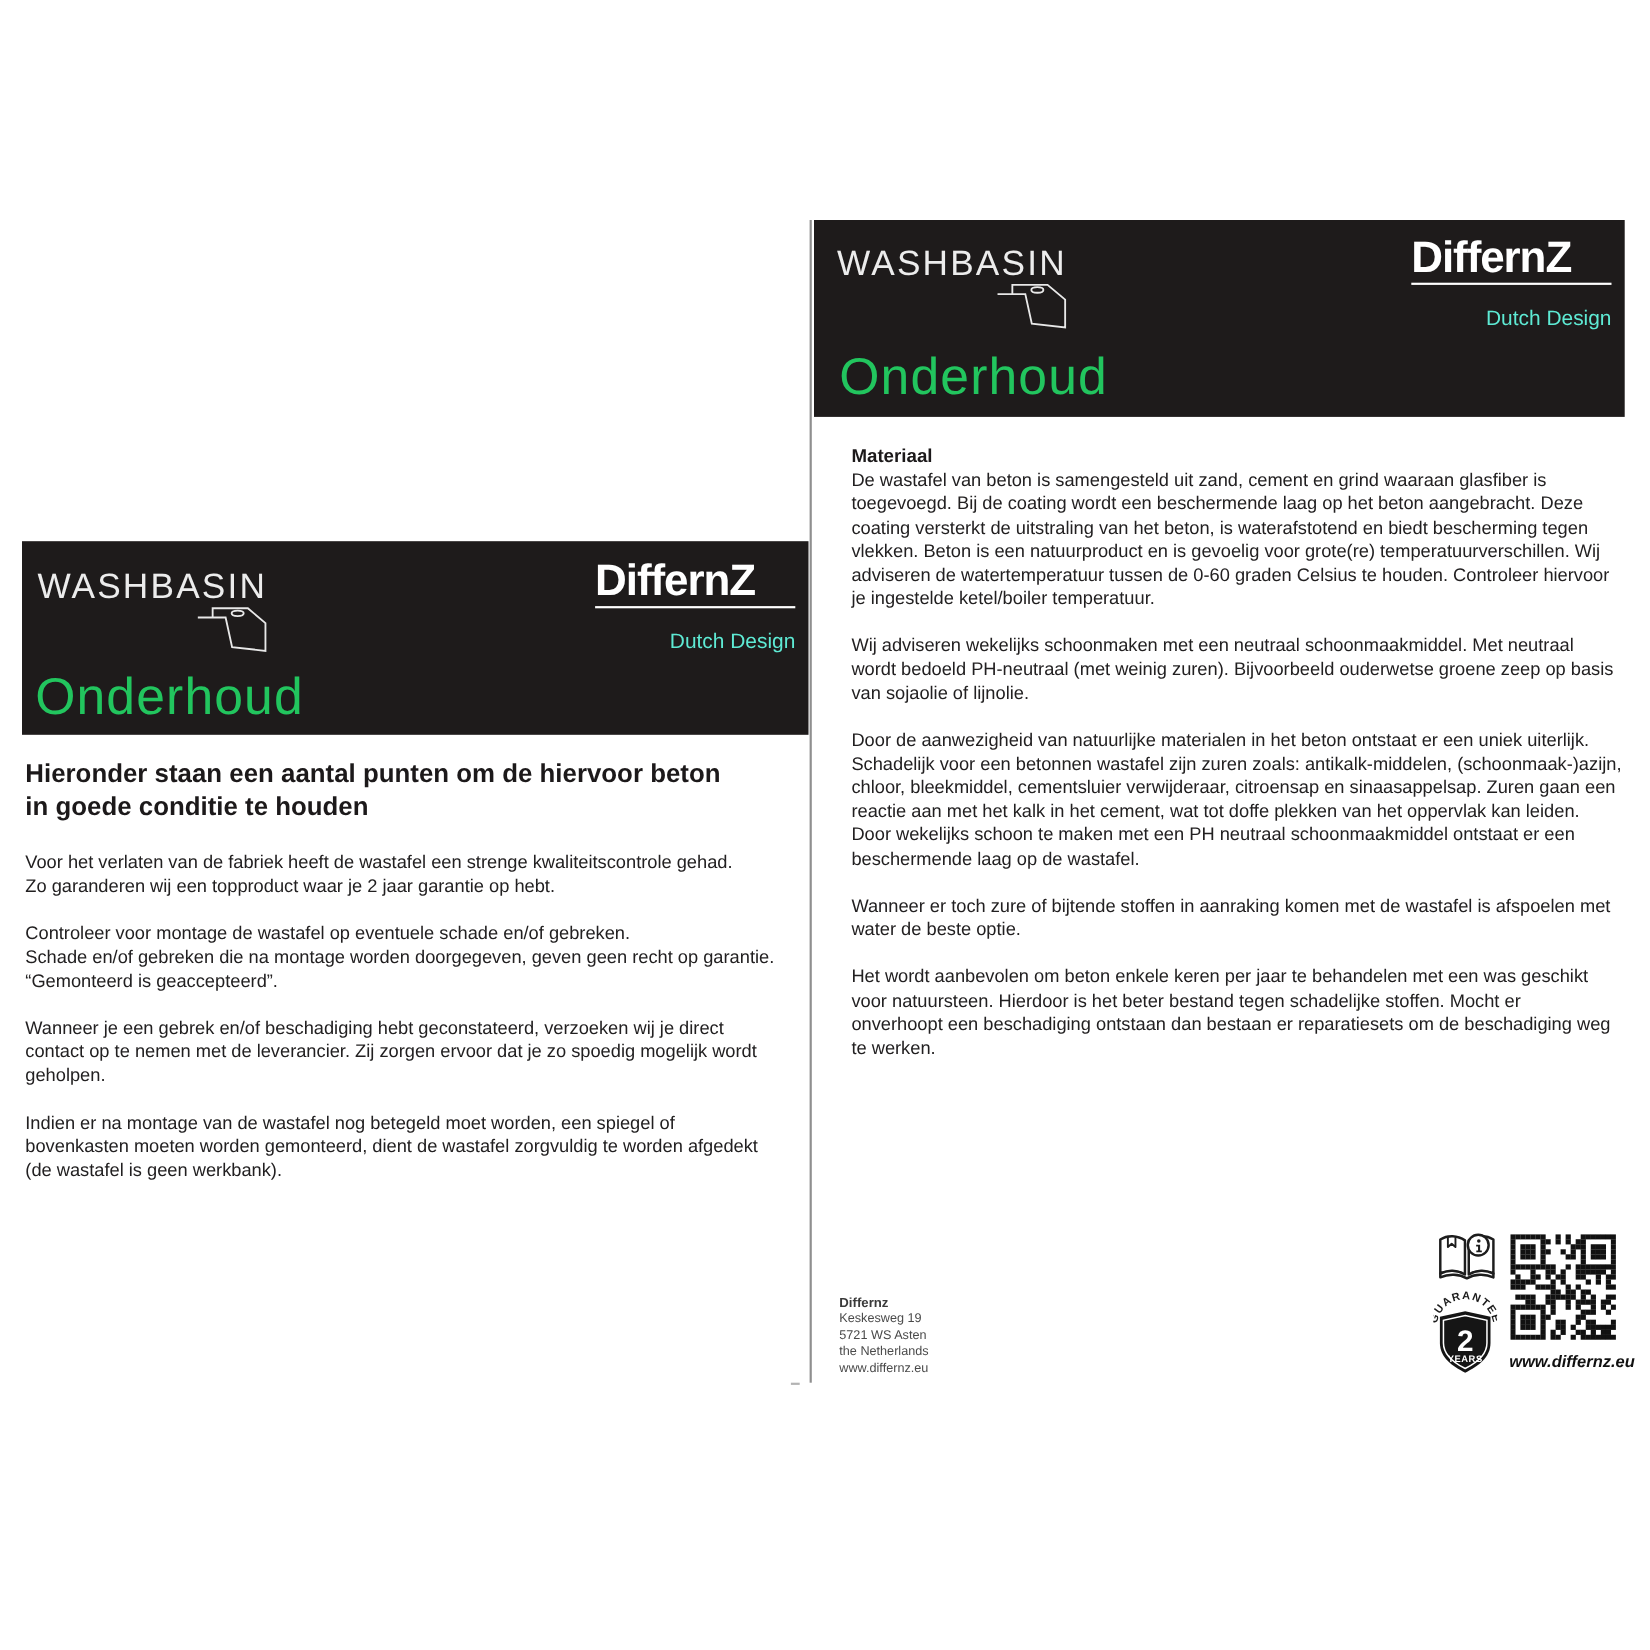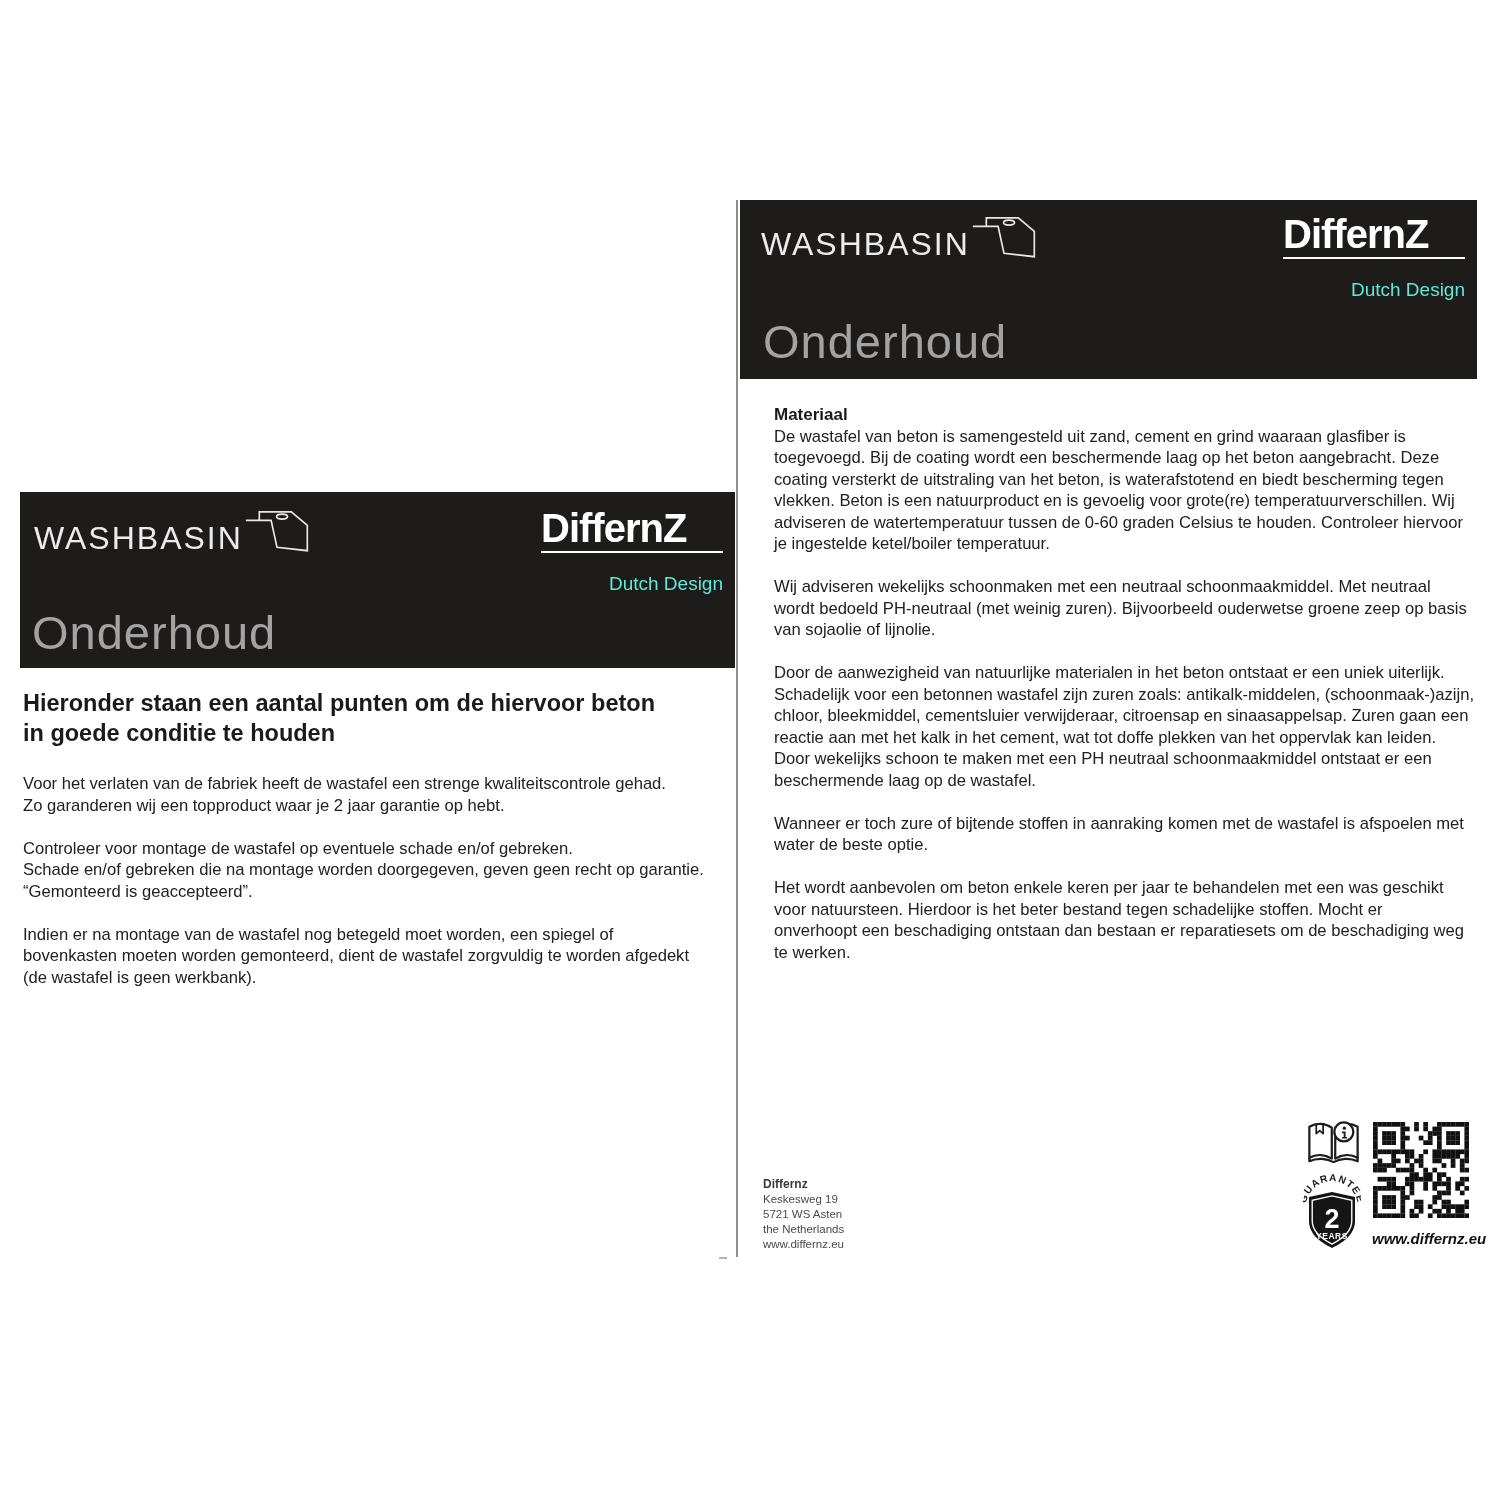--- a/index.html
+++ b/index.html
@@ -8,29 +8,29 @@
     font-family:"Liberation Sans", sans-serif;color:#221e1f;
     -webkit-font-smoothing:antialiased;
   }
   .abs{position:absolute;}
   
   .hdr{background:#1e1b1b;color:#fff;position:absolute;overflow:hidden;}
   .hdr-left{left:20px;top:492px;width:715px;height:176px;}
   .hdr-right{left:740px;top:200px;width:737px;height:179px;}
   .brandrow{display:flex;justify-content:space-between;align-items:flex-start;padding:16px 12px 0 14px;}
   .hdr-right .brandrow{padding:14px 12px 0 21px;}
-  .wb{display:flex;align-items:center;}
+  .wb{display:flex;align-items:flex-end;flex-direction:column;}
   .wb-text{font-size:32px;font-weight:300;letter-spacing:2px;color:#ececec;line-height:1;padding-top:9px;}
   .wb-icon{width:64px;height:50px;margin-left:2px;}
   .dz{width:182px;}
   .dz-word{font-size:40px;font-weight:700;letter-spacing:-1px;line-height:1;text-align:left;}
   .dz-tail{text-transform:uppercase;}
   .dz-rule{height:2px;background:#fff;margin-top:3px;}
   .dz-sub{text-align:right;font-size:19px;margin-top:20px;color:#5eead4;}
-  .pagetitle{position:absolute;left:12px;bottom:8px;font-size:47px;font-weight:400;letter-spacing:1px;color:#a3a3a3;}
+  .pagetitle{position:absolute;left:12px;bottom:8px;font-size:47px;font-weight:400;letter-spacing:1px;color:#22c55e;}
   .hdr-right .pagetitle{left:23px;bottom:10px;}
   
   .body-left{position:absolute;left:23px;top:688px;width:702px;}
   .lead{font-size:23.5px;font-weight:700;line-height:1.28;margin:0 0 25px 0;white-space:pre-line;color:#1c191a;}
   .para{font-size:16.6px;line-height:21.5px;margin:0 0 21.5px 0;white-space:pre-line;color:#222021;}
   
   .divider{left:736px;top:200px;width:2px;height:1057px;background:#8f8f8f;}
   .dash{left:719px;top:1257px;width:8px;height:2px;background:#b3b3b3;}
   
   .body-right{position:absolute;left:774px;top:404px;width:714px;}
@@ -66,20 +66,23 @@
 </div>
 
 <div class="body-left">
   <h2 class="lead">Hieronder staan een aantal punten om de hiervoor beton
 in goede conditie te houden</h2>
   <p class="para">Voor het verlaten van de fabriek heeft de wastafel een strenge kwaliteitscontrole gehad.
 Zo garanderen wij een topproduct waar je 2 jaar garantie op hebt.</p>
   <p class="para">Controleer voor montage de wastafel op eventuele schade en/of gebreken.
 Schade en/of gebreken die na montage worden doorgegeven, geven geen recht op garantie.
 “Gemonteerd is geaccepteerd”.</p>
+  <p class="para">Wanneer je een gebrek en/of beschadiging hebt geconstateerd, verzoeken wij je direct
+contact op te nemen met de leverancier. Zij zorgen ervoor dat je zo spoedig mogelijk wordt
+geholpen.</p>
   <p class="para">Indien er na montage van de wastafel nog betegeld moet worden, een spiegel of
 bovenkasten moeten worden gemonteerd, dient de wastafel zorgvuldig te worden afgedekt
 (de wastafel is geen werkbank).</p>
 </div>
 
 <div class="abs divider"></div>
 <div class="abs dash"></div>
 
 <div class="hdr hdr-right">
   <div class="brandrow">

